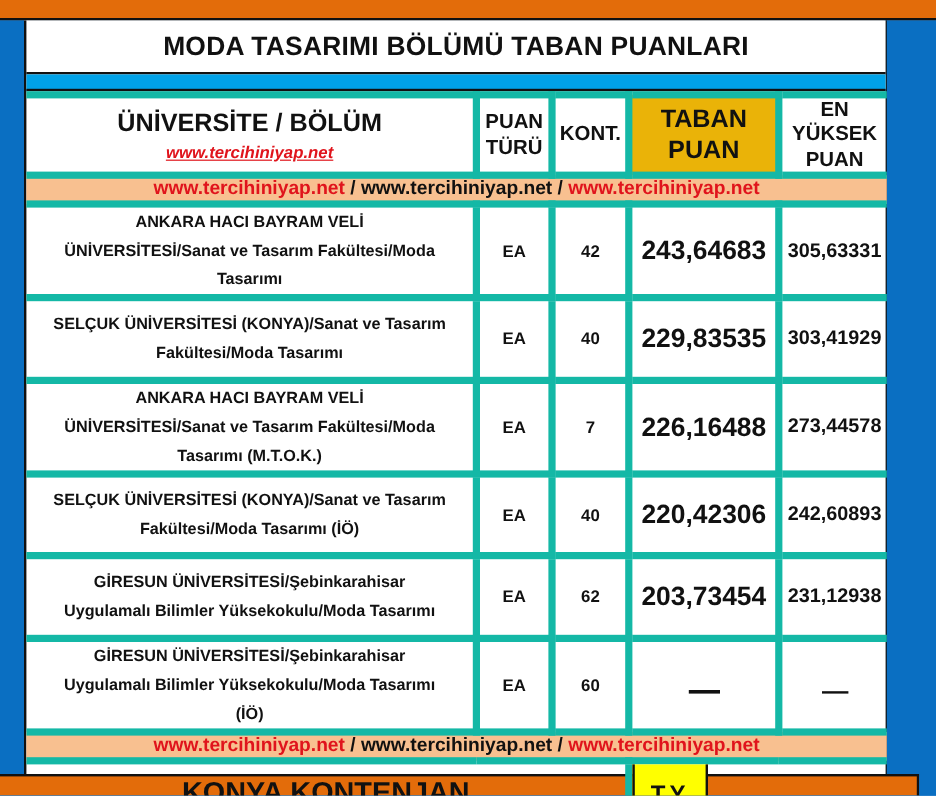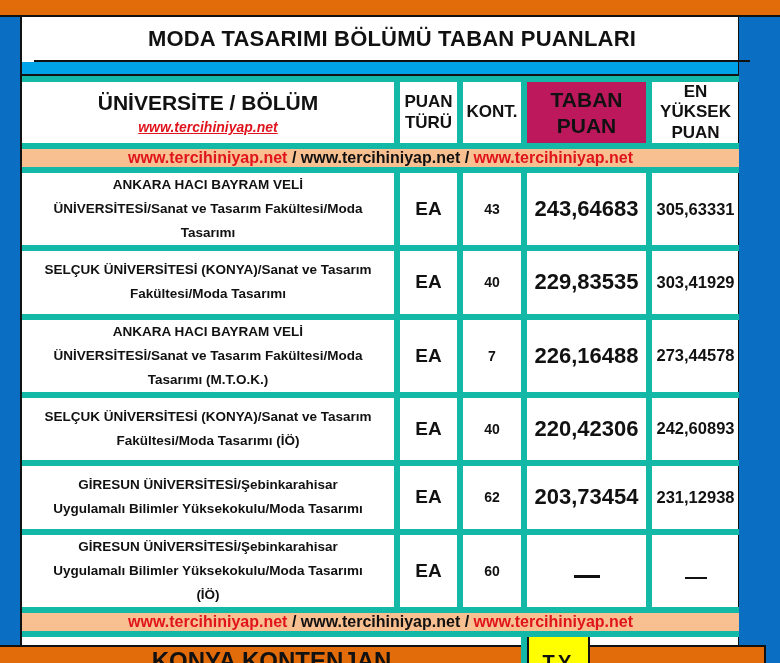--- a/index.html
+++ b/index.html
@@ -6,41 +6,41 @@
   html, body { width: 780px; height: 663px; overflow: hidden; background: #0a6fc2; }
   body { position: relative; font-family: "Liberation Sans", "DejaVu Sans", sans-serif; color: #111; }
   .top-bar { position: absolute; left: 0; top: 0; width: 780px; height: 17px; background: #e36c0a; border-bottom: 2px solid #111; }
   .left-bar { position: absolute; left: 0; top: 17px; width: 20px; height: 629px; background: #0a6fc2; }
   .right-bar { position: absolute; left: 737px; top: 17px; width: 43px; height: 629px; background: #0a6fc2; border-left: 2px solid #111; }
   .bottom-bar { position: absolute; left: 0; top: 645px; width: 766px; height: 18px; background: #e36c0a; border-top: 2px solid #111; border-right: 2px solid #111; }
   .bottom-corner { position: absolute; left: 766px; top: 645px; width: 14px; height: 18px; background: #0a6fc2; }
 
   .sheet { position: absolute; left: 20px; top: 17px; width: 718px; height: 628px; background: #fff; border-left: 2px solid #111; }
 
-  .title-row { position: absolute; left: 12px; top: 0; width: 716px; height: 45px; display: flex; align-items: center; justify-content: center; font-weight: bold; font-size: 22px; letter-spacing: 0.2px; border-bottom: 2px solid #111; }
+  .title-row { position: absolute; left: 0; top: 0; width: 716px; height: 45px; display: flex; align-items: center; justify-content: center; font-weight: bold; font-size: 22px; letter-spacing: 0.2px; border-bottom: 2px solid #111; }
   .blue-strip { position: absolute; left: 0; top: 45px; width: 716px; height: 14px; background: #00a2e8; border-bottom: 2px solid #111; }
 
   table.grid { position: absolute; left: 0; top: 59px; width: 717px; border-collapse: collapse; table-layout: fixed; }
   table.grid td { border: 6px solid #14b8a6; text-align: center; vertical-align: middle; font-weight: bold; }
   table.grid tr td:first-child { border-left: none; }
   table.grid tr td:last-child { border-right: none; }
 
   .hdr td { height: 63px; font-size: 19px; line-height: 1.2; }
   .hdr .uni-head { font-size: 21px; }
   .hdr .uni-head .link { display: block; margin-top: 4px; font-size: 14px; font-style: italic; color: #e0141c; text-decoration: underline; }
-  .hdr .taban { background: #be185d; font-size: 21px; }
+  .hdr .taban { background: #eab308; font-size: 21px; }
   .hdr .small { font-size: 17px; }
 
   .url-row td { height: 22px; background: #f8c090; font-size: 16px; padding: 0; line-height: 18px; }
   .url-row .red { color: #e0141c; }
   .url-row .blk { color: #111; }
 
   .data-row td { height: 68.5px; font-size: 14px; }
   .data-row .uni { font-size: 13.5px; line-height: 24px; padding: 0 22px; }
-  .data-row .ptype { font-size: 19px; }
+  .data-row .ptype { font-size: 14px; }
   .data-row .kont { font-size: 14px; }
   .data-row .taban { font-size: 22px; }
   .data-row .max { font-size: 16.5px; }
   .dash { display: inline-block; border-bottom: 3px solid #111; width: 26px; margin-top: 18px; }
   .dash.thin { border-bottom-width: 2px; width: 22px; }
 
   .total-row td { height: 51px; border-bottom: none; }
   .total-row .label { font-size: 24px; }
   .total-row .ty { background: #ffff00; font-size: 20px; }
   .total-row .sum { font-size: 36px; }
@@ -89,21 +89,21 @@
 
     <tr class="url-row">
       <td colspan="5">
         <span class="red">www.tercihiniyap.net</span><span class="blk"> / </span><span class="blk">www.tercihiniyap.net</span><span class="blk"> / </span><span class="red">www.tercihiniyap.net</span>
       </td>
     </tr>
 
     <tr class="data-row">
       <td class="uni">ANKARA HACI BAYRAM VELİ ÜNİVERSİTESİ/Sanat ve Tasarım Fakültesi/Moda Tasarımı</td>
       <td class="ptype">EA</td>
-      <td class="kont">43</td>
+      <td class="kont">42</td>
       <td class="taban">243,64683</td>
       <td class="max">305,63331</td>
     </tr>
     <tr class="data-row">
       <td class="uni">SELÇUK ÜNİVERSİTESİ (KONYA)/Sanat ve Tasarım Fakültesi/Moda Tasarımı</td>
       <td class="ptype">EA</td>
       <td class="kont">40</td>
       <td class="taban">229,83535</td>
       <td class="max">303,41929</td>
     </tr>

